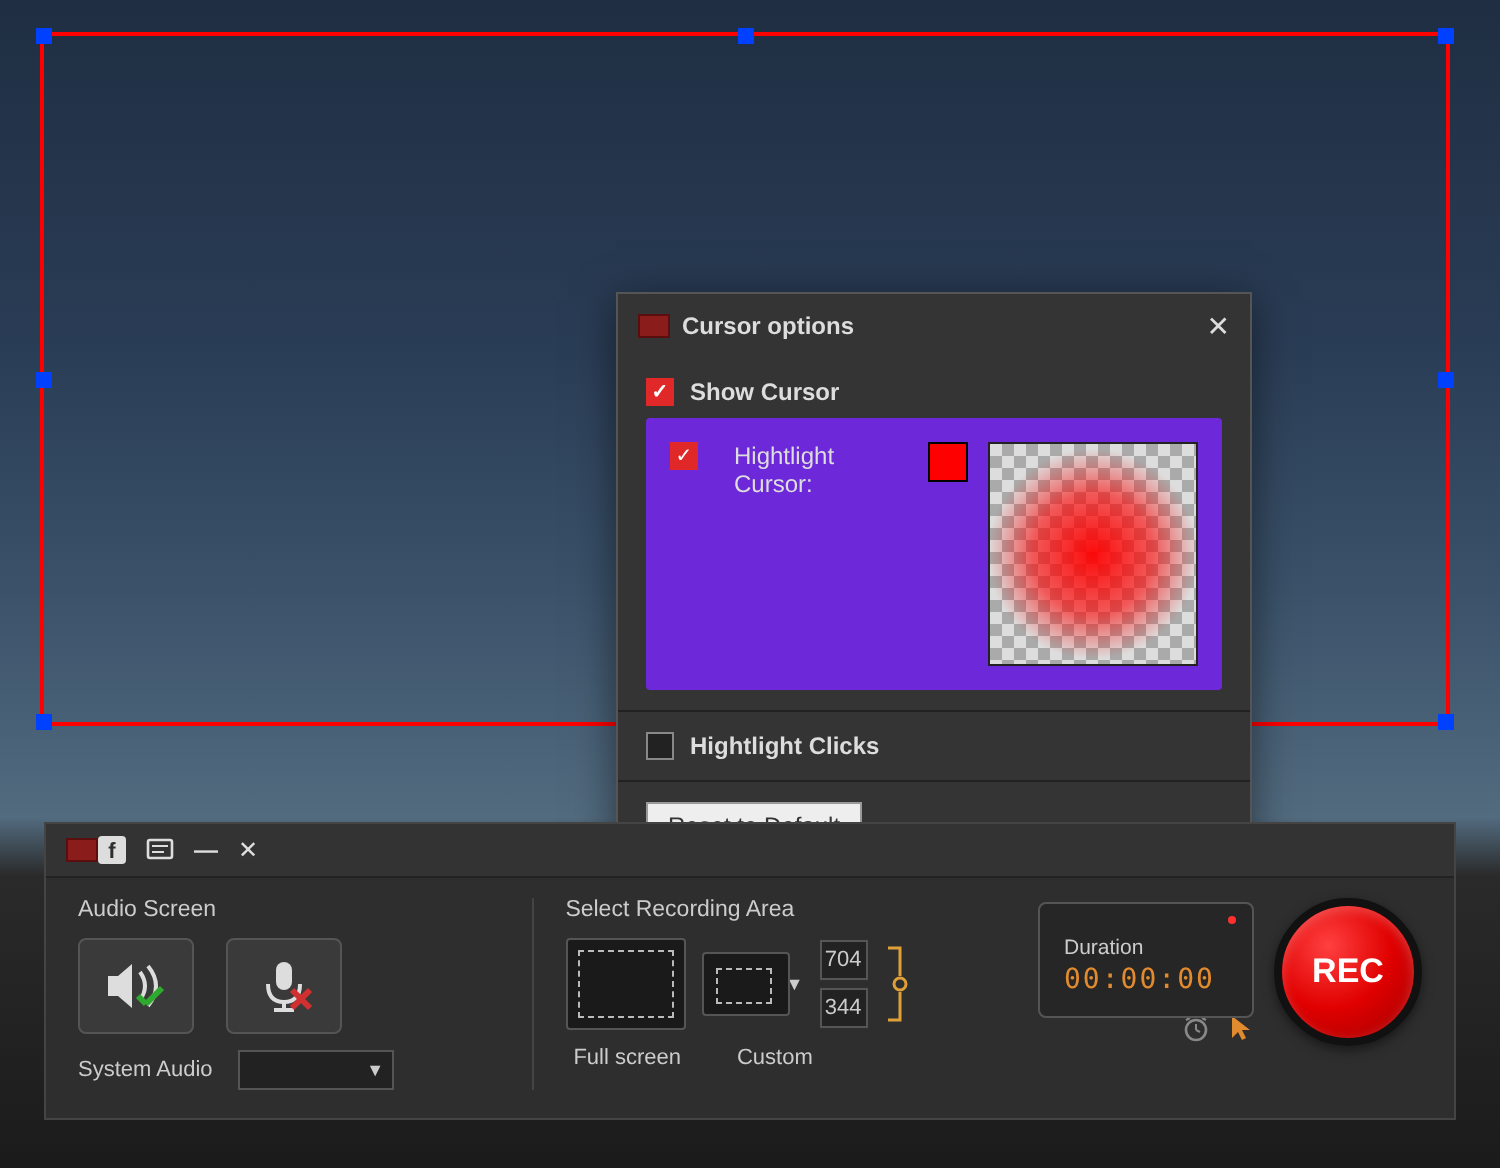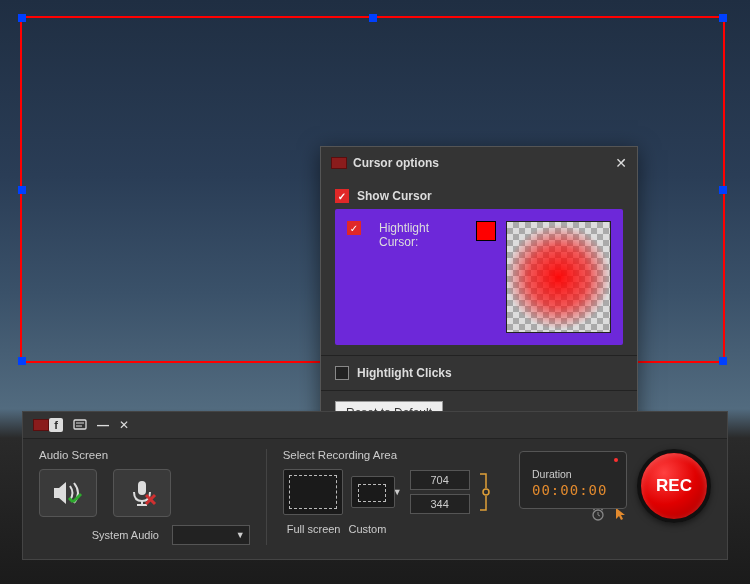--- a/index.html
+++ b/index.html
@@ -21,21 +21,21 @@
     position: absolute; width: 8px; height: 8px;
     background: #0040ff; pointer-events: auto;
   }
   .h-tl { top:-4px; left:-4px; } .h-tm { top:-4px; left:50%; margin-left:-4px; }
   .h-tr { top:-4px; right:-4px; } .h-ml { top:50%; left:-4px; margin-top:-4px; }
   .h-mr { top:50%; right:-4px; margin-top:-4px; } .h-bl { bottom:-4px; left:-4px; }
   .h-bm { bottom:-4px; left:50%; margin-left:-4px; } .h-br { bottom:-4px; right:-4px; }
 
   
   .dialog {
-    position: absolute; top: 146px; left: 320px;
+    position: absolute; top: 146px; left: 308px;
     width: 318px; background: #343434; color: #ddd;
     border: 1px solid #555;
     box-shadow: 0 4px 20px rgba(0,0,0,0.5);
   }
   .dialog-header {
     display:flex; align-items:center; padding: 8px 10px;
   }
   .dialog-header .title { font-weight: bold; flex:1; margin-left:6px; }
   .close-x { cursor:pointer; font-size:14px; color:#ddd; }
   .dialog-body { padding: 4px 14px 14px 14px; }
@@ -101,21 +101,21 @@
     display:flex; padding:10px 16px 14px 16px; gap:16px; align-items:flex-start;
   }
   .section-label { font-size:11.5px; color:#ccc; margin-bottom:8px; }
   .audio-col { width:220px; }
   .audio-buttons { display:flex; gap:16px; }
   .aud-btn {
     width:58px; height:48px; background:#3a3a3a; border:1px solid #555;
     border-radius:4px; display:flex; align-items:center; justify-content:center;
     cursor:pointer; position:relative;
   }
-  .aud-labels { display:flex; gap:6px; margin-top:8px; align-items:center;justify-content:flex-end; }
+  .aud-labels { display:flex; gap:6px; margin-top:8px; align-items:center; }
   .aud-lab { font-size:11px; color:#ccc; width:74px; }
   .dropdown {
     width:78px; height:20px; background:#222; border:1px solid #555;
     display:flex; align-items:center; justify-content:flex-end;
     padding:0 4px; cursor:pointer;
   }
   .vsep { width:1px; background:#444; align-self:stretch; }
   .area-col { width:230px; }
   .area-btns { display:flex; gap:8px; align-items:center; }
   .area-btn {
@@ -123,26 +123,26 @@
     cursor:pointer; display:flex; align-items:center; justify-content:center;
     position:relative;
   }
   .fs-btn { width:60px; height:46px; }
   .fs-btn::after { content:""; position:absolute; inset:5px; border:1px dashed #bbb; }
   .cu-btn { width:44px; height:32px; }
   .cu-btn::after { content:""; position:absolute; top:7px; left:6px; width:26px; height:16px; border:1px dashed #bbb; }
   .chev { color:#ccc; font-size:9px; margin-left:-2px; }
   .dim-col { display:flex; flex-direction:column; gap:4px; }
   .dim-box {
-    width:60px; height:20px; background:#222; border:1px solid #555;
+    width:24px; height:20px; background:#222; border:1px solid #555;
     display:flex; align-items:center; justify-content:center;
     font-size:11px; color:#ccc;
   }
   .lock-col { color:#e0a038; display:flex; align-items:center; font-size:14px; }
-  .area-labs { display:flex; margin-top:8px; font-size:11px; color:#ccc; }
+  .area-labs { display:flex; gap:20px; margin-top:8px; font-size:11px; color:#ccc; }
   .area-labs span:first-child { margin-left:4px; }
   .rec-col { margin-left:auto; display:flex; align-items:center; gap:10px; }
   .duration-box {
     border:1px solid #555; border-radius:4px; background:#262626;
     padding:16px 12px 10px 12px; width:108px; position:relative;
   }
   .duration-box .dlab { font-size:10.5px; color:#ccc; }
   .duration-box .dval { font-size:14px; color:#e28a2e; font-family:monospace; margin-top:2px; letter-spacing:1px; }
   .dur-icons { display:flex; gap:10px; margin-top:-2px; justify-content:flex-end; color:#888; }
   .dur-icons .ptr { color:#e28a2e; }

